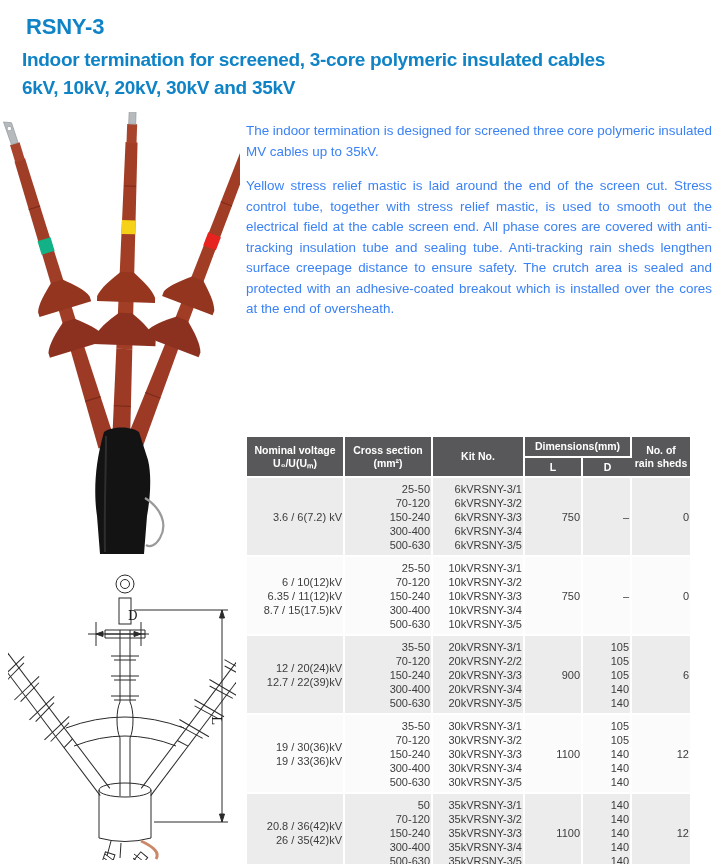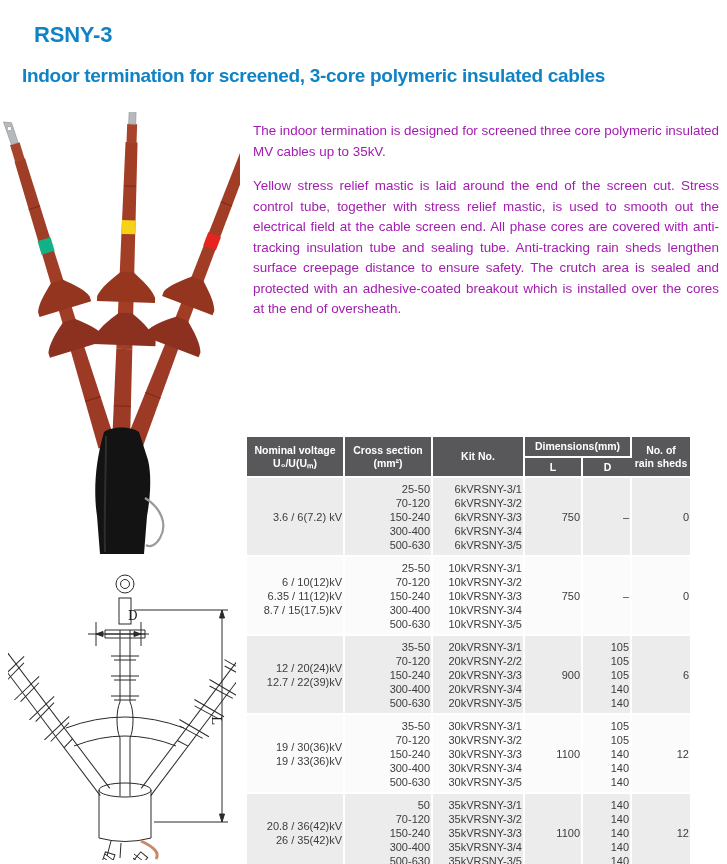--- a/index.html
+++ b/index.html
@@ -1,26 +1,26 @@
 <!DOCTYPE html>
 <html><head>
 <meta charset="utf-8">
 <style>
   html,body{margin:0;padding:0;background:#fff;}
   .page{position:relative;width:727px;height:864px;background:#ffffff;overflow:hidden;
         font-family:"Liberation Sans",sans-serif;}
 
   
   .titleblock{position:absolute;left:18px;top:6px;width:700px;color:#0f83c6;}
-  .titleblock h1{margin:16px;font-size:22px;line-height:26px;font-weight:bold;letter-spacing:-0.2px;}
+  .titleblock h1{margin:8px;font-size:22px;line-height:26px;font-weight:bold;letter-spacing:-0.2px;}
   .titleblock h2{margin:4px;font-size:19px;line-height:24px;font-weight:bold;letter-spacing:-0.3px;}
 
   
-  .desc{position:absolute;left:246px;top:121px;width:466px;color:#a21caf;
-        font-size:13.4px;line-height:20.5px;text-align:justify;margin-left:7px;}
+  .desc{position:absolute;left:246px;top:121px;width:466px;color:#3b82f6;
+        font-size:13.4px;line-height:20.5px;text-align:justify;}
   .desc p{margin:0 0 14px 0;}
 
   
   .photo{position:absolute;left:2px;top:112px;width:238px;height:442px;}
   .drawing{position:absolute;left:8px;top:560px;width:228px;height:300px;}
 
   
   .tablewrap{position:absolute;left:247px;top:437px;width:443px;}
   table.spec{border-collapse:separate;border-spacing:0;width:443px;table-layout:fixed;}
   table.spec th{background:#58585a;color:#ffffff;font-size:10.5px;font-weight:bold;
@@ -35,20 +35,21 @@
   tr.row-white td{background:#fbfbfb;}
 </style>
 </head>
 <body>
 
 <div class="page">
 
   <div class="titleblock">
     <h1>RSNY-3</h1>
     <h2>Indoor termination for screened, 3-core polymeric insulated cables</h2>
+    <h2>6kV, 10kV, 20kV, 30kV and 35kV</h2>
   </div>
 
   <div class="photo">
     <svg width="238" height="442" viewBox="0 0 238 442" xmlns="http://www.w3.org/2000/svg">
 
       <g transform="translate(104,330) rotate(-17)">
         <path d="M-9,4 L-7,-100 L7,-100 L9,4 Z" fill="#9d3a26"></path>
         <path d="M-7,-100 L-5.5,-295 L5.5,-295 L7,-100 Z" fill="#a03d27"></path>
         <line x1="-8" y1="-45" x2="8" y2="-45" stroke="#7c2a19" stroke-width="1.2"></line>
         <line x1="-6.5" y1="-150" x2="6.5" y2="-150" stroke="#7c2a19" stroke-width="1"></line>

